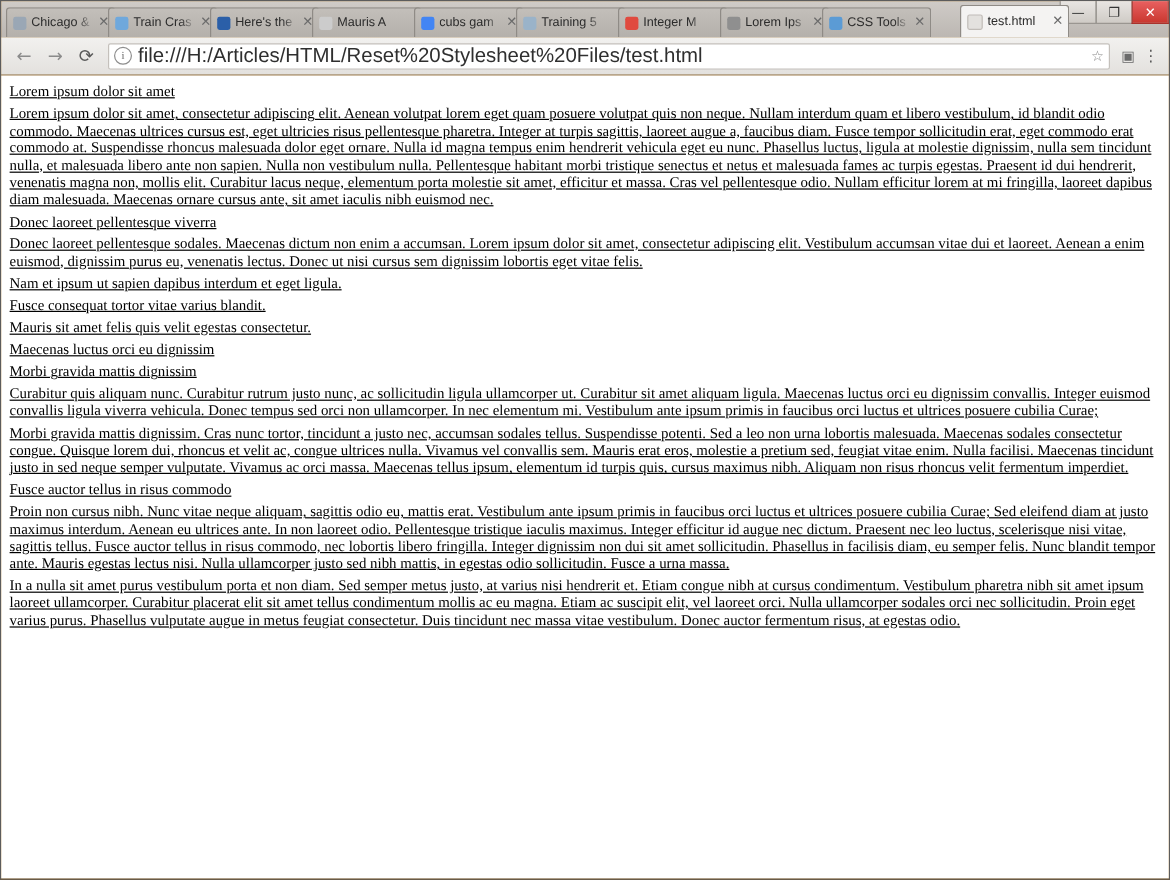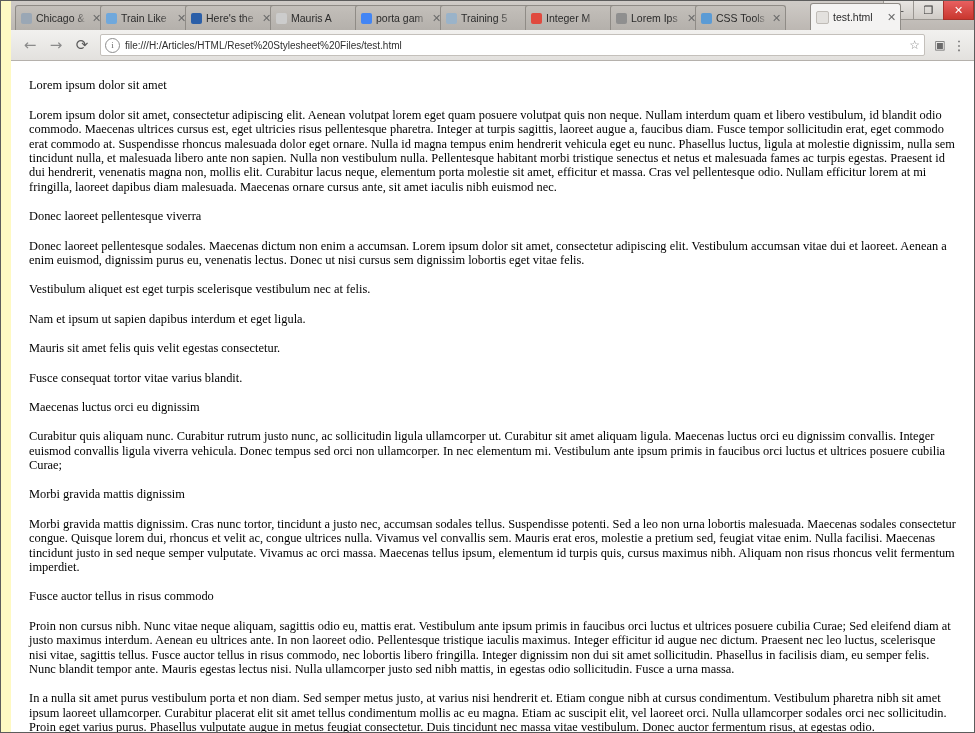--- a/index.html
+++ b/index.html
@@ -11,25 +11,24 @@
     width: 975px;
     height: 733px;
     overflow: hidden;
     font-family: "Liberation Sans", sans-serif;
   }
   .browser-window {
     position: relative;
     width: 975px;
     height: 733px;
     box-sizing: border-box;
-    background: #fef9c3;
+    background: #a16207;
     border: 1px solid #5c5c5c;
     display: flex;
     flex-direction: column;
-    padding-left: 10px;
   }
 
   
   .tabstrip {
     position: relative;
     height: 30px;
     background: linear-gradient(#cfcbc7, #bcb7b2);
     display: flex;
     align-items: flex-end;
     padding-left: 4px;
@@ -160,21 +159,21 @@
     color: #6a6a6a;
     font-size: 9px;
     line-height: 12px;
     text-align: center;
     margin-right: 5px;
     font-family: "Liberation Serif", serif;
     flex: 0 0 13px;
   }
   .omnibox .url {
     flex: 1 1 auto;
-    font-size: 10px;
+    font-size: 17px;
     color: #2f2f2f;
     white-space: nowrap;
     overflow: hidden;
   }
   .omnibox .star {
     color: #8a8a8a;
     font-size: 12px;
     margin-left: 4px;
   }
   .toolbar .ext-icon {
@@ -204,59 +203,60 @@
     position: relative;
   }
   .page {
     font-family: "Liberation Serif", serif;
     font-size: 12.4px;
     line-height: 1.16;
     color: #000;
     padding: 2px 3px 0 3px;
   }
   .page p {
-    margin: 15px;
+    margin: 4px;
     padding: 0;
     text-align: left;
+    text-decoration: underline;
   }
 </style>
 </head>
 <body>
 
 <div class="browser-window">
 
   <div class="tabstrip">
 
     <div class="tab">
       <span class="favicon" style="background:#9aa7b5"></span>
       <span class="tab-title">Chicago &amp;</span>
       <span class="tab-close">✕</span>
     </div>
 
     <div class="tab">
       <span class="favicon" style="background:#6fa8dc"></span>
-      <span class="tab-title">Train Like</span>
+      <span class="tab-title">Train Cras</span>
       <span class="tab-close">✕</span>
     </div>
 
     <div class="tab">
       <span class="favicon" style="background:#2b5fa8"></span>
       <span class="tab-title">Here's the</span>
       <span class="tab-close">✕</span>
     </div>
 
     <div class="tab">
       <span class="favicon" style="background:#cccccc"></span>
       <span class="tab-title">Mauris A</span>
       <span class="tab-close hidden">✕</span>
     </div>
 
     <div class="tab">
       <span class="favicon" style="background:#4285f4"></span>
-      <span class="tab-title">porta gam</span>
+      <span class="tab-title">cubs gam</span>
       <span class="tab-close">✕</span>
     </div>
 
     <div class="tab">
       <span class="favicon" style="background:#9ab3c9"></span>
       <span class="tab-title">Training 5</span>
       <span class="tab-close hidden">✕</span>
     </div>
 
     <div class="tab">
@@ -304,27 +304,26 @@
     <div class="ext-icon">▣</div>
     <div class="menu-icon">⋮</div>
   </div>
 
   <div class="viewport">
     <div class="page">
       <p>Lorem ipsum dolor sit amet</p>
       <p>Lorem ipsum dolor sit amet, consectetur adipiscing elit. Aenean volutpat lorem eget quam posuere volutpat quis non neque. Nullam interdum quam et libero vestibulum, id blandit odio commodo. Maecenas ultrices cursus est, eget ultricies risus pellentesque pharetra. Integer at turpis sagittis, laoreet augue a, faucibus diam. Fusce tempor sollicitudin erat, eget commodo erat commodo at. Suspendisse rhoncus malesuada dolor eget ornare. Nulla id magna tempus enim hendrerit vehicula eget eu nunc. Phasellus luctus, ligula at molestie dignissim, nulla sem tincidunt nulla, et malesuada libero ante non sapien. Nulla non vestibulum nulla. Pellentesque habitant morbi tristique senectus et netus et malesuada fames ac turpis egestas. Praesent id dui hendrerit, venenatis magna non, mollis elit. Curabitur lacus neque, elementum porta molestie sit amet, efficitur et massa. Cras vel pellentesque odio. Nullam efficitur lorem at mi fringilla, laoreet dapibus diam malesuada. Maecenas ornare cursus ante, sit amet iaculis nibh euismod nec.</p>
       <p>Donec laoreet pellentesque viverra</p>
       <p>Donec laoreet pellentesque sodales. Maecenas dictum non enim a accumsan. Lorem ipsum dolor sit amet, consectetur adipiscing elit. Vestibulum accumsan vitae dui et laoreet. Aenean a enim euismod, dignissim purus eu, venenatis lectus. Donec ut nisi cursus sem dignissim lobortis eget vitae felis.</p>
-      <p>Vestibulum aliquet est eget turpis scelerisque vestibulum nec at felis.</p>
       <p>Nam et ipsum ut sapien dapibus interdum et eget ligula.</p>
+      <p>Fusce consequat tortor vitae varius blandit.</p>
       <p>Mauris sit amet felis quis velit egestas consectetur.</p>
-      <p>Fusce consequat tortor vitae varius blandit.</p>
       <p>Maecenas luctus orci eu dignissim</p>
+      <p>Morbi gravida mattis dignissim</p>
       <p>Curabitur quis aliquam nunc. Curabitur rutrum justo nunc, ac sollicitudin ligula ullamcorper ut. Curabitur sit amet aliquam ligula. Maecenas luctus orci eu dignissim convallis. Integer euismod convallis ligula viverra vehicula. Donec tempus sed orci non ullamcorper. In nec elementum mi. Vestibulum ante ipsum primis in faucibus orci luctus et ultrices posuere cubilia Curae;</p>
-      <p>Morbi gravida mattis dignissim</p>
       <p>Morbi gravida mattis dignissim. Cras nunc tortor, tincidunt a justo nec, accumsan sodales tellus. Suspendisse potenti. Sed a leo non urna lobortis malesuada. Maecenas sodales consectetur congue. Quisque lorem dui, rhoncus et velit ac, congue ultrices nulla. Vivamus vel convallis sem. Mauris erat eros, molestie a pretium sed, feugiat vitae enim. Nulla facilisi. Maecenas tincidunt justo in sed neque semper vulputate. Vivamus ac orci massa. Maecenas tellus ipsum, elementum id turpis quis, cursus maximus nibh. Aliquam non risus rhoncus velit fermentum imperdiet.</p>
       <p>Fusce auctor tellus in risus commodo</p>
       <p>Proin non cursus nibh. Nunc vitae neque aliquam, sagittis odio eu, mattis erat. Vestibulum ante ipsum primis in faucibus orci luctus et ultrices posuere cubilia Curae; Sed eleifend diam at justo maximus interdum. Aenean eu ultrices ante. In non laoreet odio. Pellentesque tristique iaculis maximus. Integer efficitur id augue nec dictum. Praesent nec leo luctus, scelerisque nisi vitae, sagittis tellus. Fusce auctor tellus in risus commodo, nec lobortis libero fringilla. Integer dignissim non dui sit amet sollicitudin. Phasellus in facilisis diam, eu semper felis. Nunc blandit tempor ante. Mauris egestas lectus nisi. Nulla ullamcorper justo sed nibh mattis, in egestas odio sollicitudin. Fusce a urna massa.</p>
       <p>In a nulla sit amet purus vestibulum porta et non diam. Sed semper metus justo, at varius nisi hendrerit et. Etiam congue nibh at cursus condimentum. Vestibulum pharetra nibh sit amet ipsum laoreet ullamcorper. Curabitur placerat elit sit amet tellus condimentum mollis ac eu magna. Etiam ac suscipit elit, vel laoreet orci. Nulla ullamcorper sodales orci nec sollicitudin. Proin eget varius purus. Phasellus vulputate augue in metus feugiat consectetur. Duis tincidunt nec massa vitae vestibulum. Donec auctor fermentum risus, at egestas odio.</p>
     </div>
   </div>
 
 </div>
 
 </body></html>

